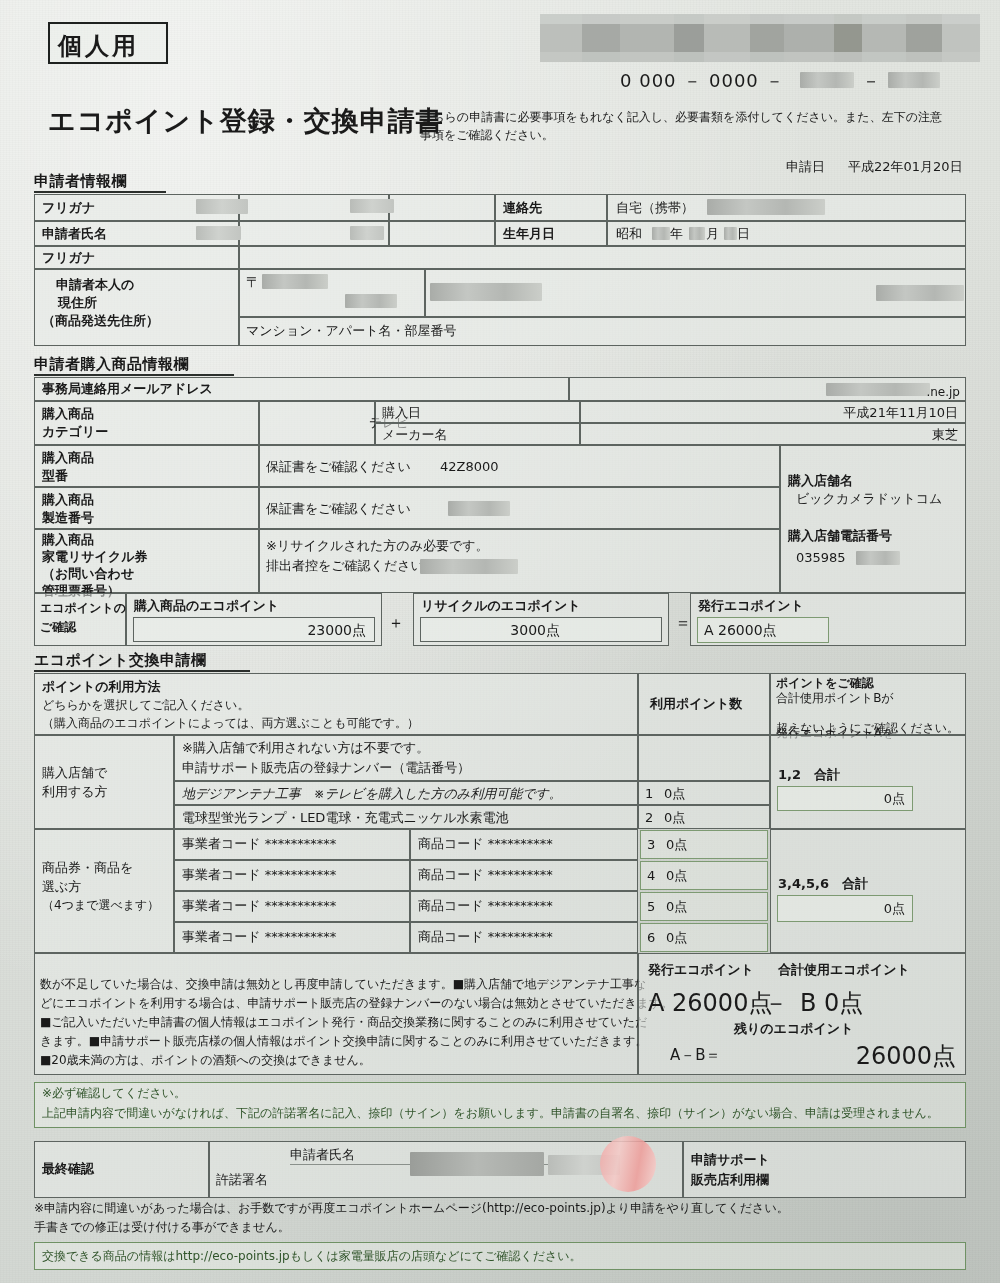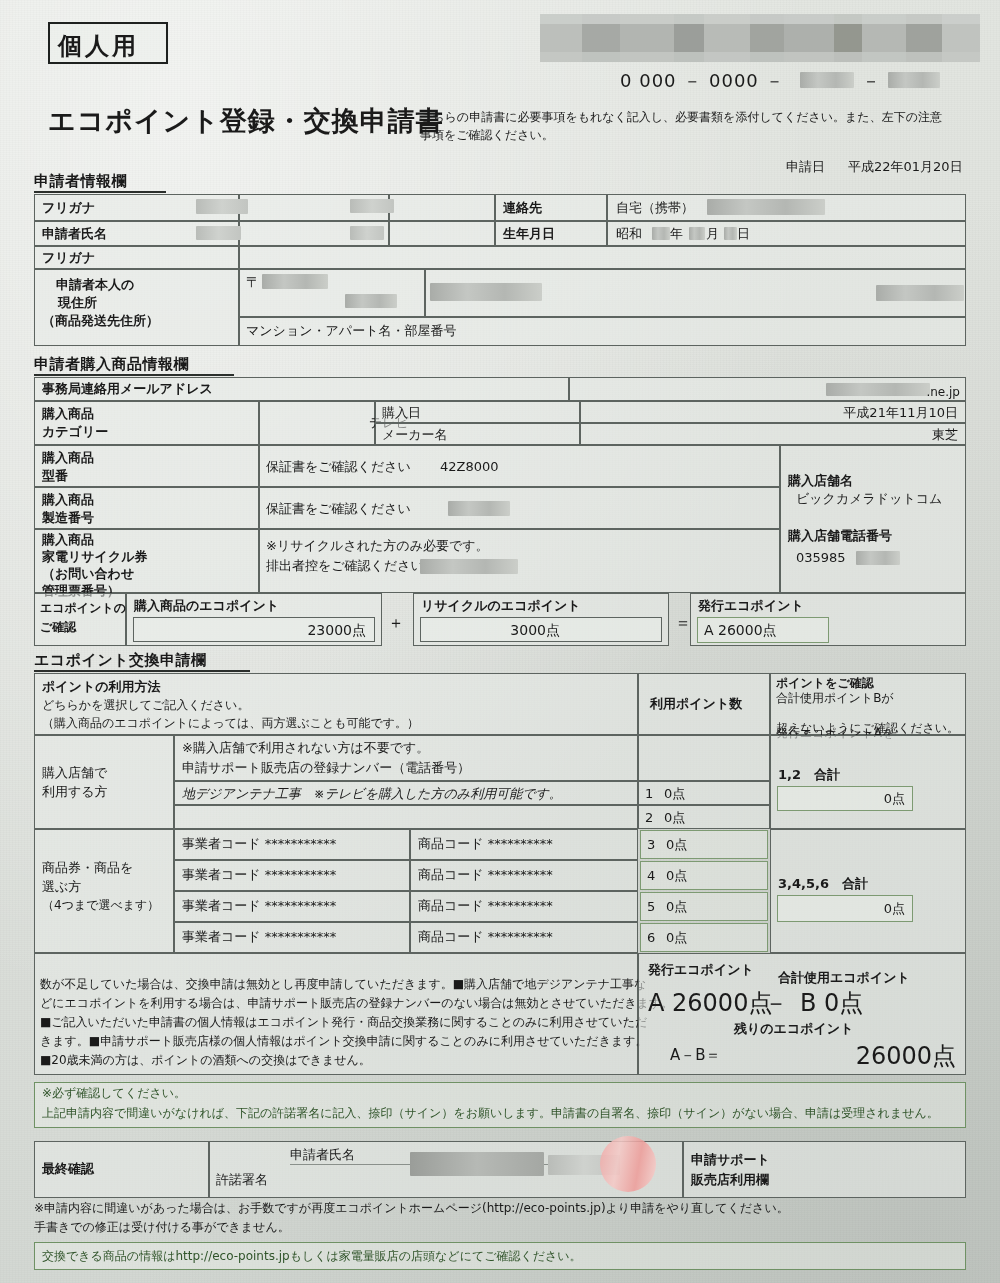--- a/index.html
+++ b/index.html
@@ -255,20 +255,21 @@
   <div class="t s13" style="left:182px;top:760px;">申請サポート販売店の登録ナンバー（電話番号）</div>
   <div class="cell" style="left:638px;top:735px;width:132px;height:46px;"></div>
 
   <div class="cell" style="left:174px;top:781px;width:464px;height:24px;"></div>
   <div class="t s13" style="left:182px;top:786px;font-style:italic;">地デジアンテナ工事　※テレビを購入した方のみ利用可能です。</div>
   <div class="cell" style="left:638px;top:781px;width:132px;height:24px;"></div>
   <div class="t s13" style="left:645px;top:786px;">1</div>
   <div class="t s13" style="left:664px;top:786px;">0点</div>
 
   <div class="cell" style="left:174px;top:805px;width:464px;height:24px;"></div>
+  <div class="t s13" style="left:182px;top:810px;">電球型蛍光ランプ・LED電球・充電式ニッケル水素電池</div>
   <div class="cell" style="left:638px;top:805px;width:132px;height:24px;"></div>
   <div class="t s13" style="left:645px;top:810px;">2</div>
   <div class="t s13" style="left:664px;top:810px;">0点</div>
 
   <div class="cell" style="left:770px;top:735px;width:196px;height:94px;"></div>
   <div class="t s13 lbl" style="left:778px;top:767px;">1,2　合計</div>
   <div class="gbox" style="left:777px;top:786px;width:136px;height:25px;"></div>
   <div class="t s13 rt" style="left:777px;top:791px;width:128px;">0点</div>
 
   <div class="cell" style="left:34px;top:829px;width:140px;height:124px;"></div>
@@ -315,21 +316,21 @@
 
   <div class="cell" style="left:34px;top:953px;width:604px;height:122px;"></div>
   <div class="t s12" style="left:40px;top:996px;">どにエコポイントを利用する場合は、申請サポート販売店の登録ナンバーのない場合は無効とさせていただきます。</div>
   <div class="t s12" style="left:40px;top:977px;">数が不足していた場合は、交換申請は無効とし再度申請していただきます。■購入店舗で地デジアンテナ工事な</div>
   <div class="t s12" style="left:40px;top:1015px;">■ご記入いただいた申請書の個人情報はエコポイント発行・商品交換業務に関することのみに利用させていただ</div>
   <div class="t s12" style="left:40px;top:1034px;">きます。■申請サポート販売店様の個人情報はポイント交換申請に関することのみに利用させていただきます。</div>
   <div class="t s12" style="left:40px;top:1053px;">■20歳未満の方は、ポイントの酒類への交換はできません。</div>
 
   <div class="cell" style="left:638px;top:953px;width:328px;height:122px;"></div>
   <div class="t s13 lbl" style="left:648px;top:962px;">発行エコポイント</div>
-  <div class="t s13 lbl" style="left:778px;top:962px;margin-top:8px;">合計使用エコポイント</div>
+  <div class="t s13 lbl" style="left:778px;top:962px;">合計使用エコポイント</div>
   <div class="t s20" style="left:648px;top:988px;">A  26000点</div>
   <div class="t s20" style="left:764px;top:988px;">－</div>
   <div class="t s20" style="left:800px;top:988px;">B  0点</div>
   <div class="t s13 lbl" style="left:734px;top:1021px;">残りのエコポイント</div>
   <div class="t s15" style="left:670px;top:1046px;">A－B＝</div>
   <div class="t s20 rt" style="left:760px;top:1041px;width:196px;">26000点</div>
 
   <div class="gband" style="left:34px;top:1082px;width:932px;height:46px;"></div>
   <div class="t s12 gtxt" style="left:42px;top:1086px;">※必ず確認してください。</div>
   <div class="t s12 gtxt" style="left:42px;top:1106px;">上記申請内容で間違いがなければ、下記の許諾署名に記入、捺印（サイン）をお願いします。申請書の自署名、捺印（サイン）がない場合、申請は受理されません。</div>

